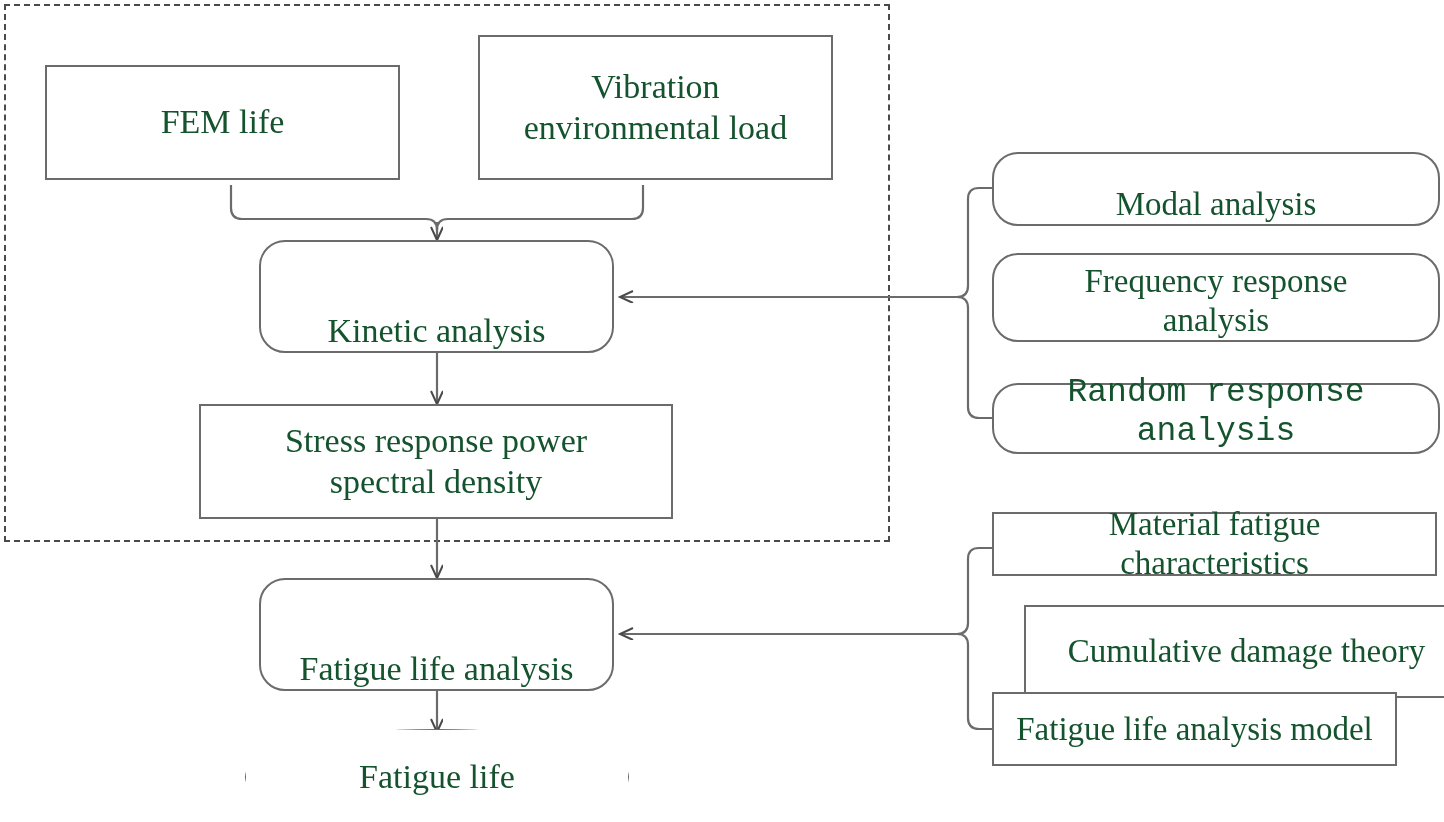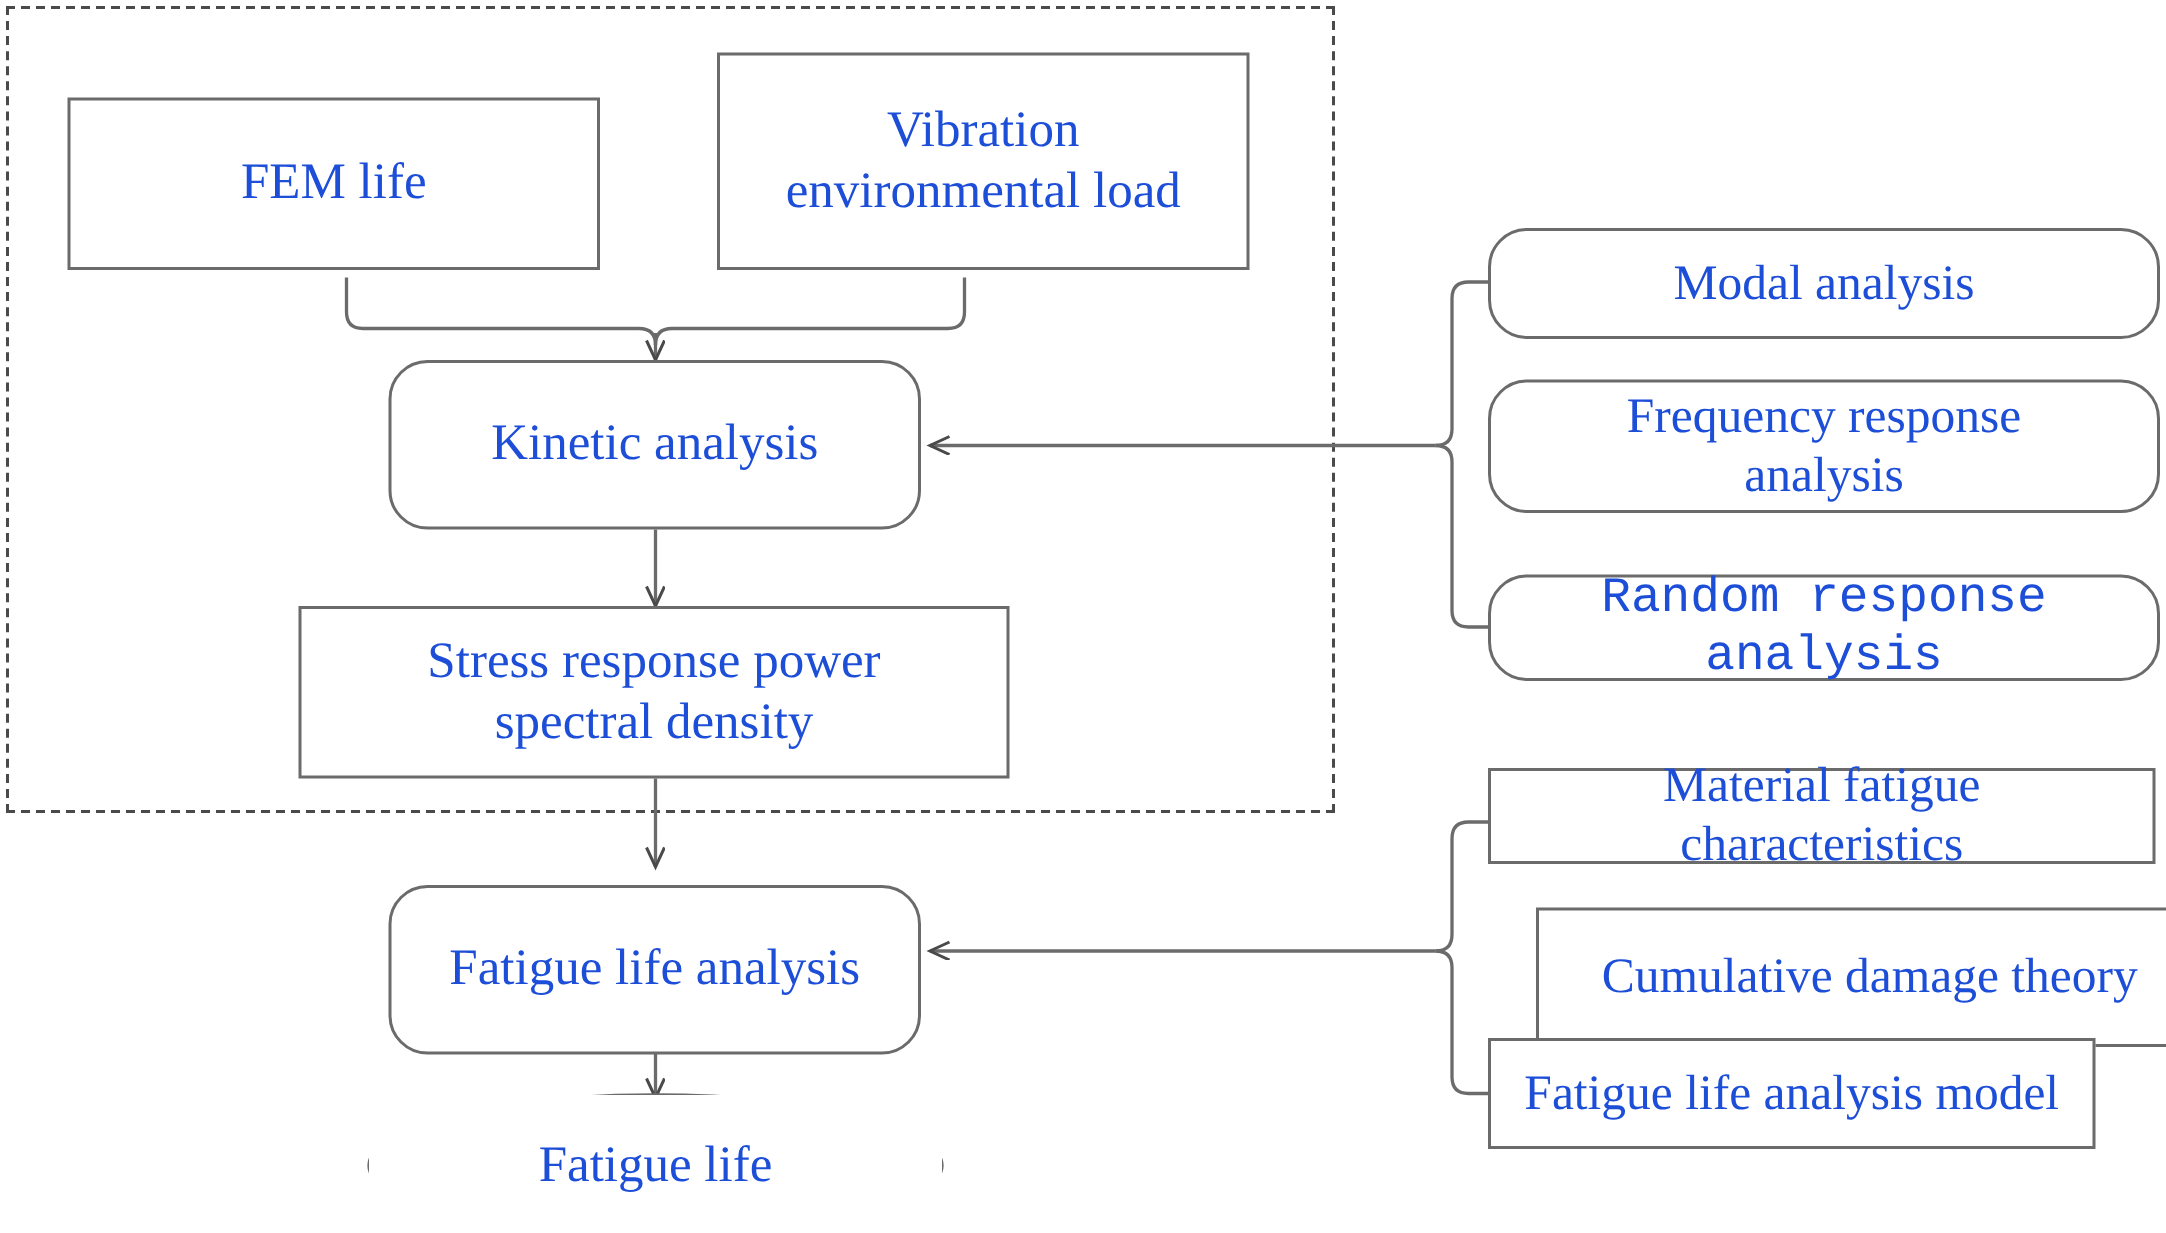--- a/index.html
+++ b/index.html
@@ -24,29 +24,30 @@
     pointer-events: none;
   }
   .node {
     position: absolute;
     box-sizing: border-box;
     display: flex;
     align-items: center;
     justify-content: center;
     text-align: center;
     background: #ffffff;
-    color: #1d4ed8;
+    color: #14532d;
     line-height: 1.18;
   }
   .node-rect {
     border: 2px solid #6b6b6b;
   }
   .node-round {
     border: 2px solid #6b6b6b;
     border-radius: 26px;
+    align-items: flex-end;
   }
   .node-label {
     display: block;
     padding: 0 10px;
     white-space: pre-line;
   }
   
   .dashed-region {
     position: absolute;
     box-sizing: border-box;
@@ -108,21 +109,21 @@
 
   <div class="node node-round f-34" style="left:259px; top:240px; width:355px; height:113px;">
     <span class="node-label">Kinetic analysis</span>
   </div>
 
   <div class="node node-rect f-34" style="left:199px; top:404px; width:474px; height:115px;">
     <span class="node-label">Stress response power
 spectral density</span>
   </div>
 
-  <div class="node node-round f-34" style="left:259px; top:578px; width:355px; height:113px;margin-top:12px;">
+  <div class="node node-round f-34" style="left:259px; top:578px; width:355px; height:113px;">
     <span class="node-label">Fatigue life analysis</span>
   </div>
 
   <div class="node f-34" style="left:246px; top:730px; width:382px; height:94px; border:none;">
     <span class="node-label">Fatigue life</span>
   </div>
 
   <div class="node node-round f-33" style="left:992px; top:152px; width:448px; height:74px;">
     <span class="node-label">Modal analysis</span>
   </div>

